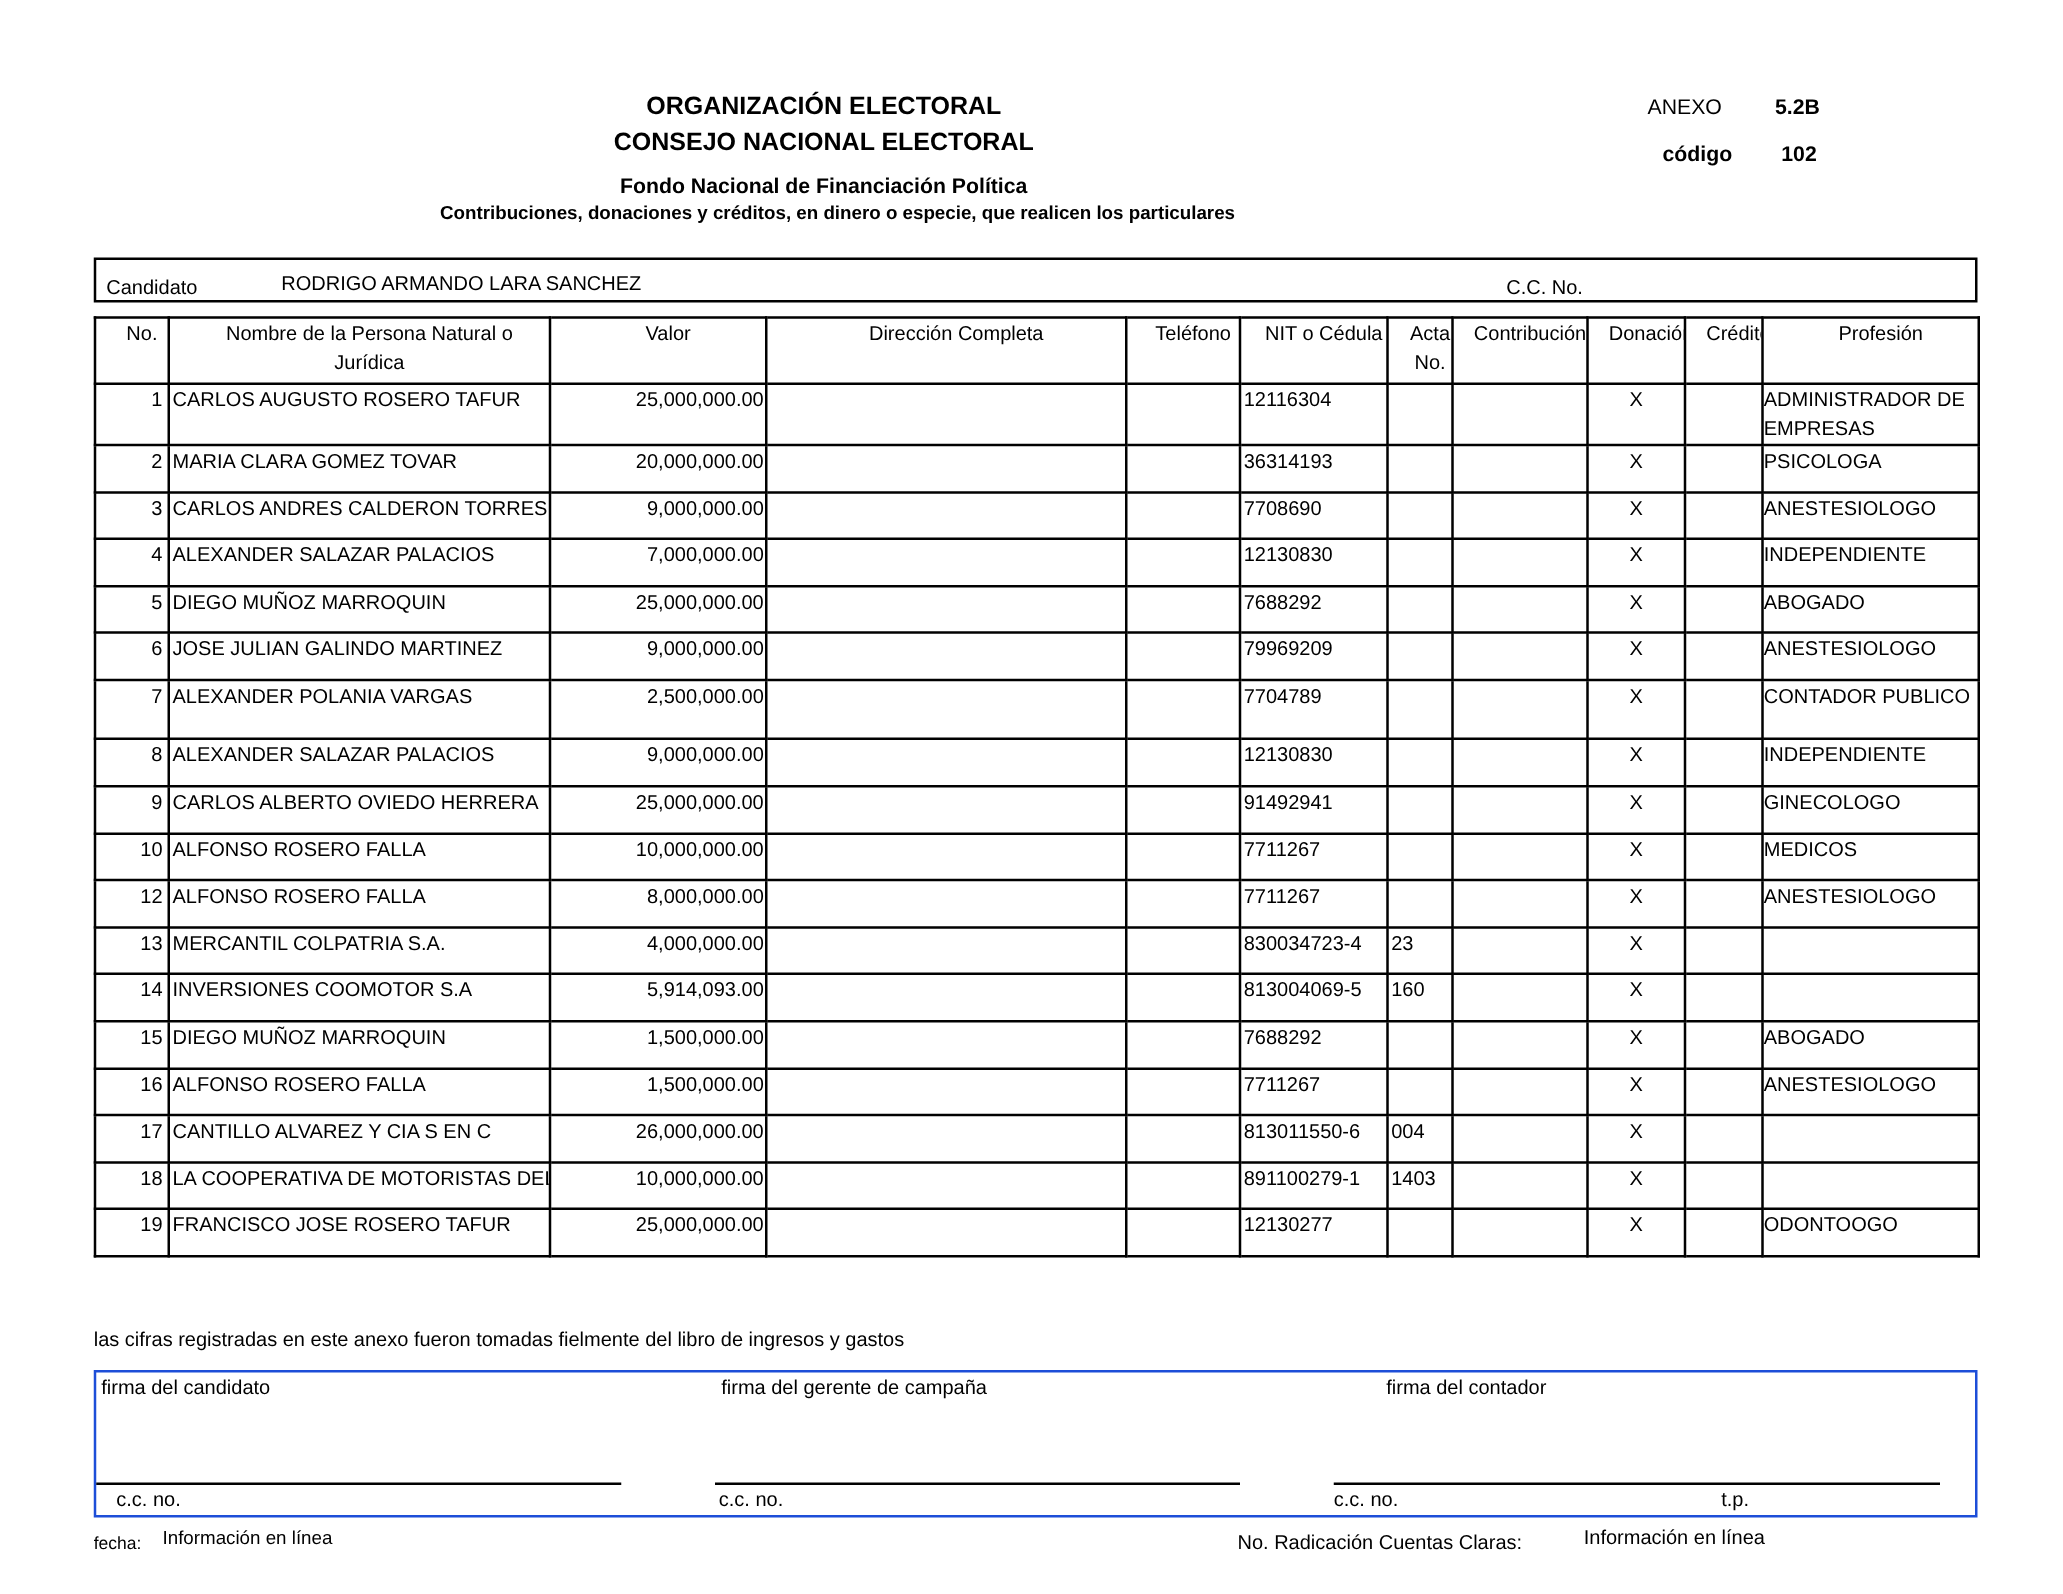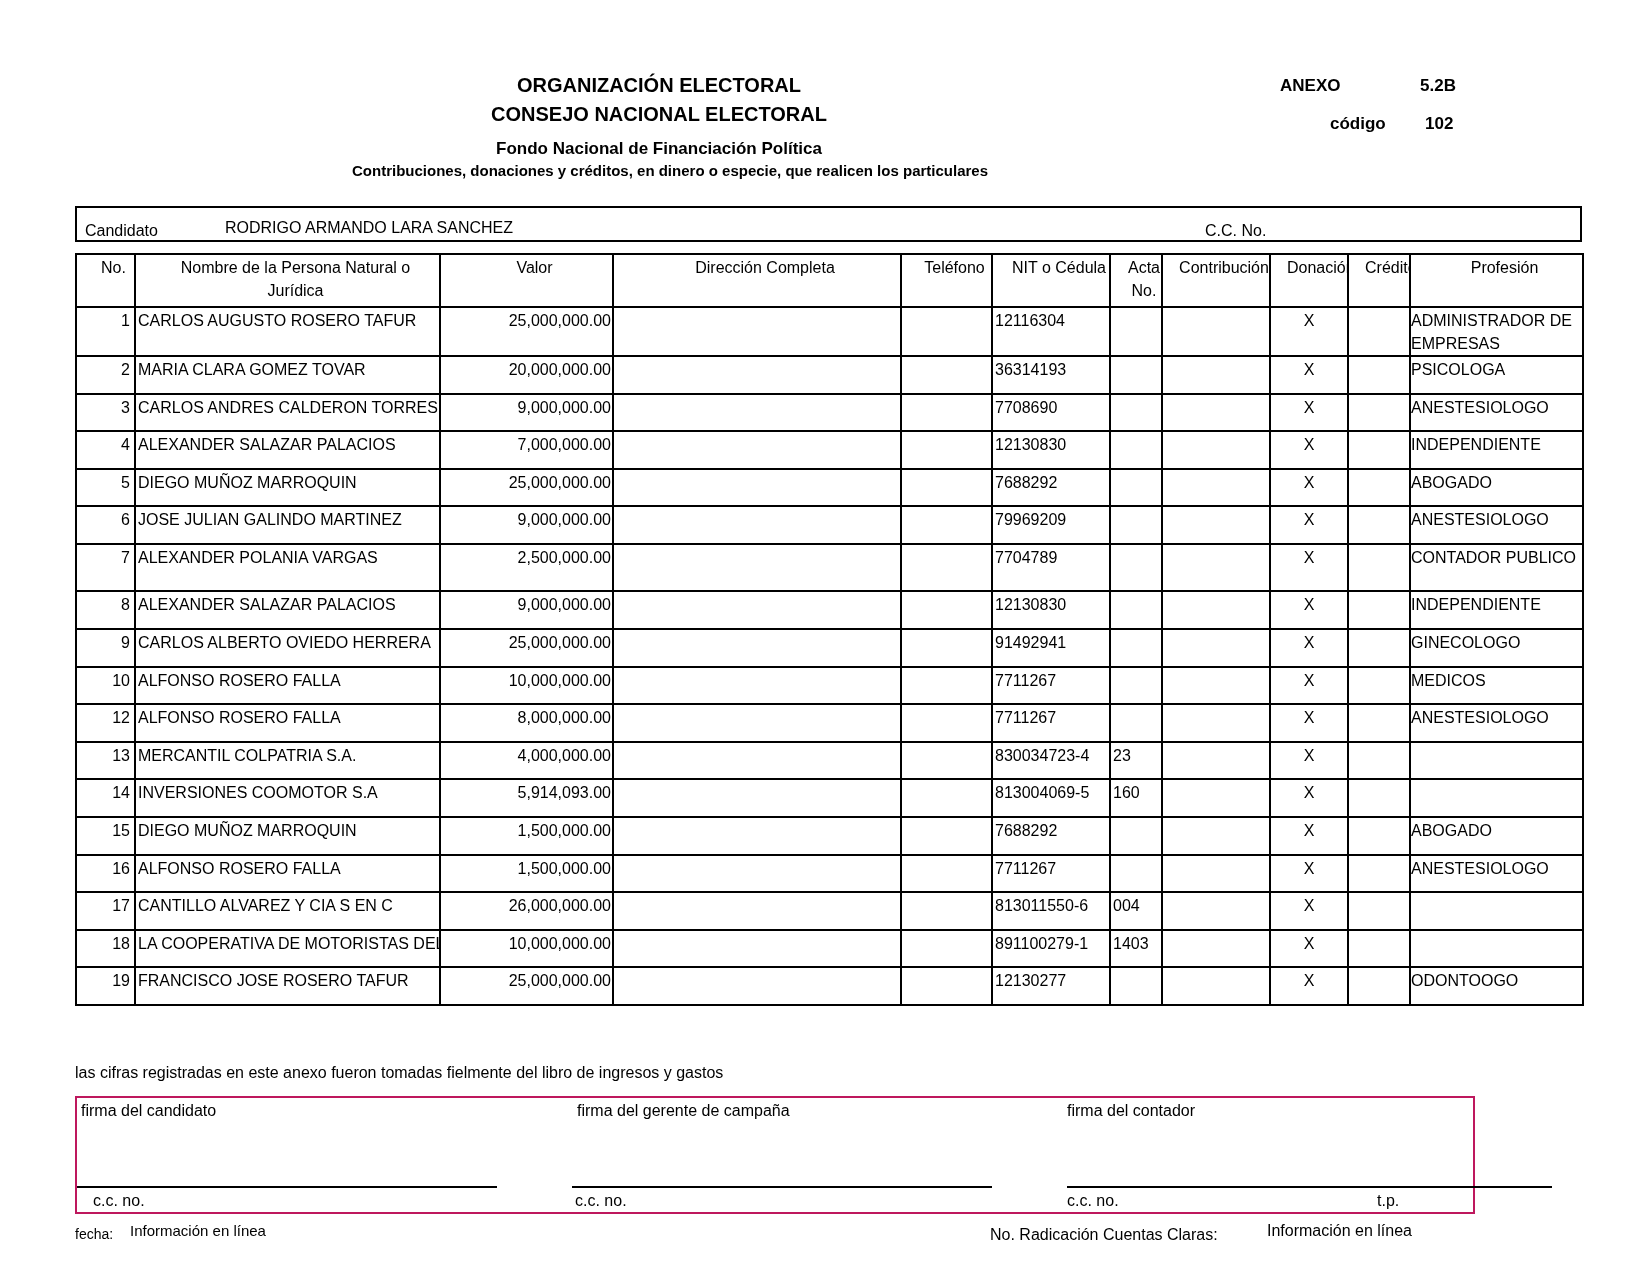--- a/index.html
+++ b/index.html
@@ -4,21 +4,21 @@
 <style>
   * { box-sizing: border-box; margin: 0; padding: 0; }
   html, body { width: 1650px; height: 1275px; background: #ffffff; overflow: hidden; }
   body { position: relative; font-family: "Liberation Sans", sans-serif; color: #000; }
 
   .abs { position: absolute; white-space: nowrap; }
   .title1 { left: 0; width: 1318px; top: 74px; text-align: center; font-size: 20px; font-weight: bold; }
   .title2 { left: 0; width: 1318px; top: 103px; text-align: center; font-size: 20px; font-weight: bold; }
   .title3 { left: 0; width: 1318px; top: 139px; text-align: center; font-size: 17px; font-weight: bold; }
   .title4 { left: 0; width: 1340px; top: 162px; text-align: center; font-size: 15px; font-weight: bold; }
-  .anexo-label { left: 1280px; top: 76px; font-size: 17px; font-weight: bold; }
+  .anexo-label { left: 1318px; top: 76px; font-size: 17px; font-weight: normal; }
   .anexo-value { left: 1420px; top: 76px; font-size: 17px; font-weight: bold; }
   .codigo-label { left: 1330px; top: 114px; font-size: 17px; font-weight: bold; }
   .codigo-value { left: 1425px; top: 114px; font-size: 17px; font-weight: bold; }
 
   .cand-box { position: absolute; left: 75px; top: 206px; width: 1507px; height: 36px; border: 2px solid #000; }
   .cand-label { left: 8px; top: 14px; font-size: 16px; }
   .cand-name { left: 112px; top: 11px; font-size: 16px; margin-left: 36px; }
   .cc-label { left: 1128px; top: 14px; font-size: 16px; }
 
   table.grid { position: absolute; left: 75px; top: 253px; width: 1507px; border-collapse: collapse; table-layout: fixed; font-size: 16px; }
@@ -28,21 +28,21 @@
   table.grid tr.r { height: 37.6px; }
   table.grid tr.r.tall { height: 47.5px; }
   td.num { text-align: right; padding-right: 4px !important; }
   td.val { text-align: right; padding-right: 1px !important; }
   td.ctr { text-align: center; }
   td.prof { white-space: normal !important; padding-left: 0 !important; }
   td.nit { padding-left: 2px !important; }
 
   .note { left: 75px; top: 1064px; font-size: 16px; }
 
-  .sig-box { position: absolute; left: 75px; top: 1096px; width: 1400px; height: 118px; border: 2px solid #be185d; }
+  .sig-box { position: absolute; left: 75px; top: 1096px; width: 1507px; height: 118px; border: 2px solid #1d4ed8; }
   .sig-label { top: 4px; font-size: 16px; }
   .sig-line { position: absolute; top: 88px; height: 0; border-top: 2px solid #000; }
   .sig-cc { top: 94px; font-size: 16px; }
 
   .fecha-label { left: 75px; top: 1226px; font-size: 14px; }
   .fecha-value { left: 130px; top: 1222px; font-size: 15px; }
   .rad-label { left: 990px; top: 1226px; font-size: 16px; }
   .rad-value { left: 1267px; top: 1222px; font-size: 16px; }
 </style>
 </head>
@@ -328,21 +328,21 @@
         <td class="prof">ODONTOOGO</td>
       </tr>
     </tbody>
 </table>
 
 <div class="abs note">las cifras registradas en este anexo fueron tomadas fielmente del libro de ingresos y gastos</div>
 
 <div class="sig-box">
   <div class="abs sig-label" style="left:4px">firma del candidato</div>
   <div class="abs sig-label" style="left:500px">firma del gerente de campaña</div>
-  <div class="abs sig-label" style="left:990px">firma del contador</div>
+  <div class="abs sig-label" style="left:1032px">firma del contador</div>
 
   <div class="sig-line" style="left:0; width:420px"></div>
   <div class="sig-line" style="left:495px; width:420px"></div>
   <div class="sig-line" style="left:990px; width:485px"></div>
 
   <div class="abs sig-cc" style="left:16px">c.c. no.</div>
   <div class="abs sig-cc" style="left:498px">c.c. no.</div>
   <div class="abs sig-cc" style="left:990px">c.c. no.</div>
   <div class="abs sig-cc" style="left:1300px">t.p.</div>
 </div>

